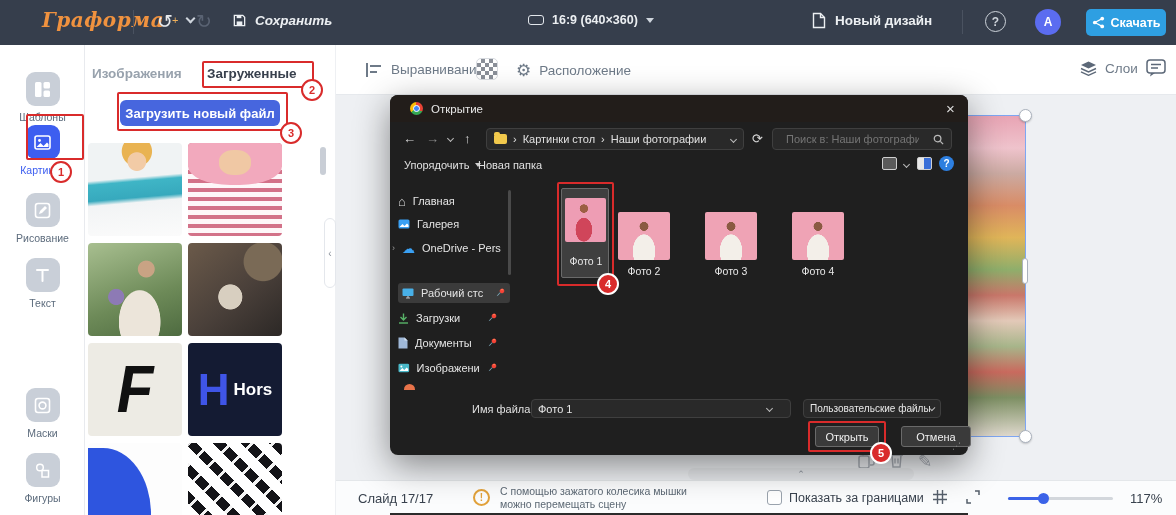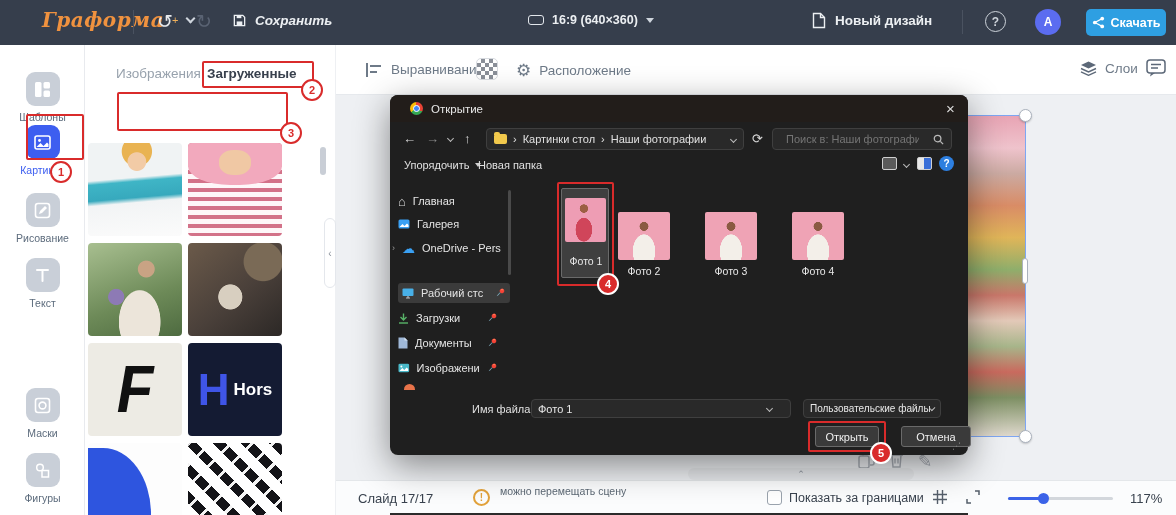--- a/index.html
+++ b/index.html
@@ -238,22 +238,23 @@
           <svg width="17" height="17" viewBox="0 0 17 17">
             <circle cx="6" cy="5.5" r="3.3" fill="none" stroke="#fff" stroke-width="1.5"></circle>
             <rect x="8" y="8.5" width="6.5" height="6.5" fill="none" stroke="#fff" stroke-width="1.5"></rect>
           </svg>
         </div>
       <div class="side-label">Фигуры</div>
     </div>
   </div>
 
   <div id="panel" class="abs">
-    <span class="abs tab tab-inactive" style="left:31px;top:21px;">Изображения</span>
+    <span class="abs tab tab-inactive" style="left:7px;top:21px;font-weight:bold;">Изображения</span>
     <span class="abs tab tab-active" style="left:122px;top:21px;">Загруженные</span>
+    <div class="abs" id="upload-btn" style="left:35px;top:55px;width:160px;height:26px;">Загрузить новый файл</div>
 
     <div class="thumb th-doctor" style="left:3px;top:98px;"></div>
     <div class="thumb th-boy" style="left:103px;top:98px;"></div>
     <div class="thumb th-flowers" style="left:3px;top:198px;"></div>
     <div class="thumb th-album" style="left:103px;top:198px;"></div>
     <div class="thumb th-flogo" style="left:3px;top:298px;">
         <span>F</span>
       </div>
     <div class="thumb th-hlogo" style="left:103px;top:298px;">
         <span class="h">H</span>
@@ -311,20 +312,21 @@
     <span style="font-size:17px;color:#a8adb5;transform:rotate(0deg);">✎</span>
   </div>
   <div id="hscroll-pill" class="abs">
       <span>⌃</span>
     </div>
 
   <div id="statusbar" class="abs">
     <span class="abs sb-text" style="left:22px;top:10px;">Слайд 17/17</span>
     <span class="abs warn-circle" style="left:137px;top:8px;">!</span>
     <div class="abs hint" style="left:164px;top:4px;">
+      <div>С помощью зажатого колесика мышки</div>
       <div>можно перемещать сцену</div>
     </div>
     <span class="abs cb" style="left:431px;top:9px;"></span>
     <span class="abs sb-text" style="left:453px;top:10px;font-size:12.5px;">Показать за границами</span>
     <svg class="abs" style="left:597px;top:9px;" width="14" height="14" viewBox="0 0 14 14">
         <path d="M4.5 0v14M9.5 0v14M0 4.5h14M0 9.5h14" stroke="#565f6b" stroke-width="1.4"></path>
       </svg>
     <svg class="abs" style="left:630px;top:9px;" width="14" height="14" viewBox="0 0 14 14">
         <path d="M9 1h4v4M5 13H1V9" fill="none" stroke="#565f6b" stroke-width="1.5"></path>
       </svg>

